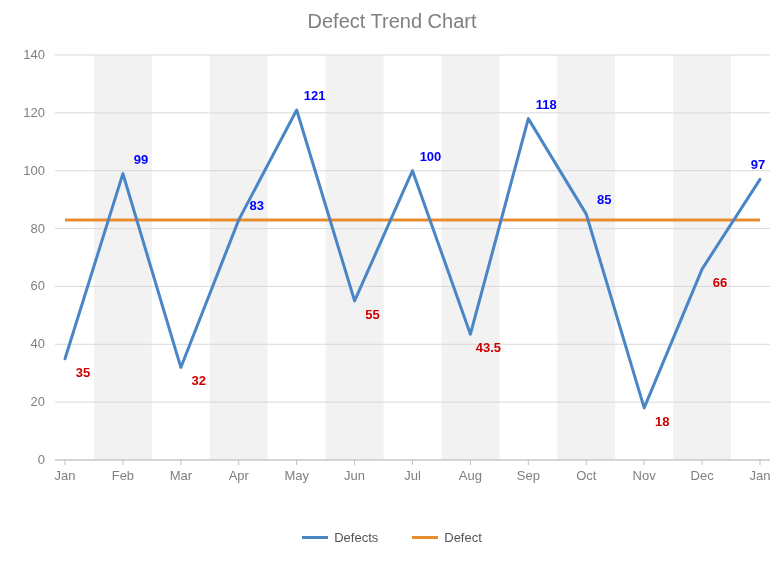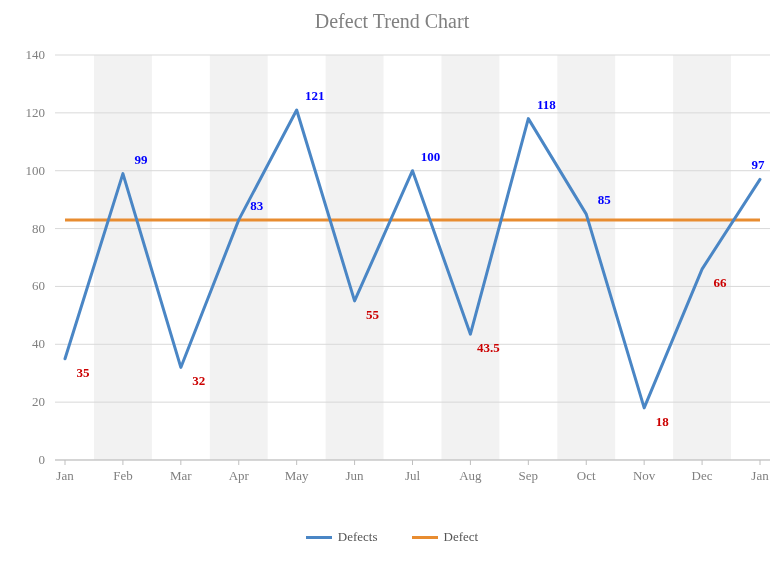--- a/index.html
+++ b/index.html
@@ -8,21 +8,20 @@
     background: #ffffff;
     font-family: "Segoe UI", Arial, sans-serif;
     width: 784px;
     height: 563px;
     overflow: hidden;
   }
   .chart-container {
     position: relative;
     width: 784px;
     height: 563px;
-    font-family: Liberation Serif, serif;
   }
   .chart-title {
     position: absolute;
     top: 10px;
     left: 0;
     right: 0;
     text-align: center;
     font-size: 20px;
     color: #808080;
   }

